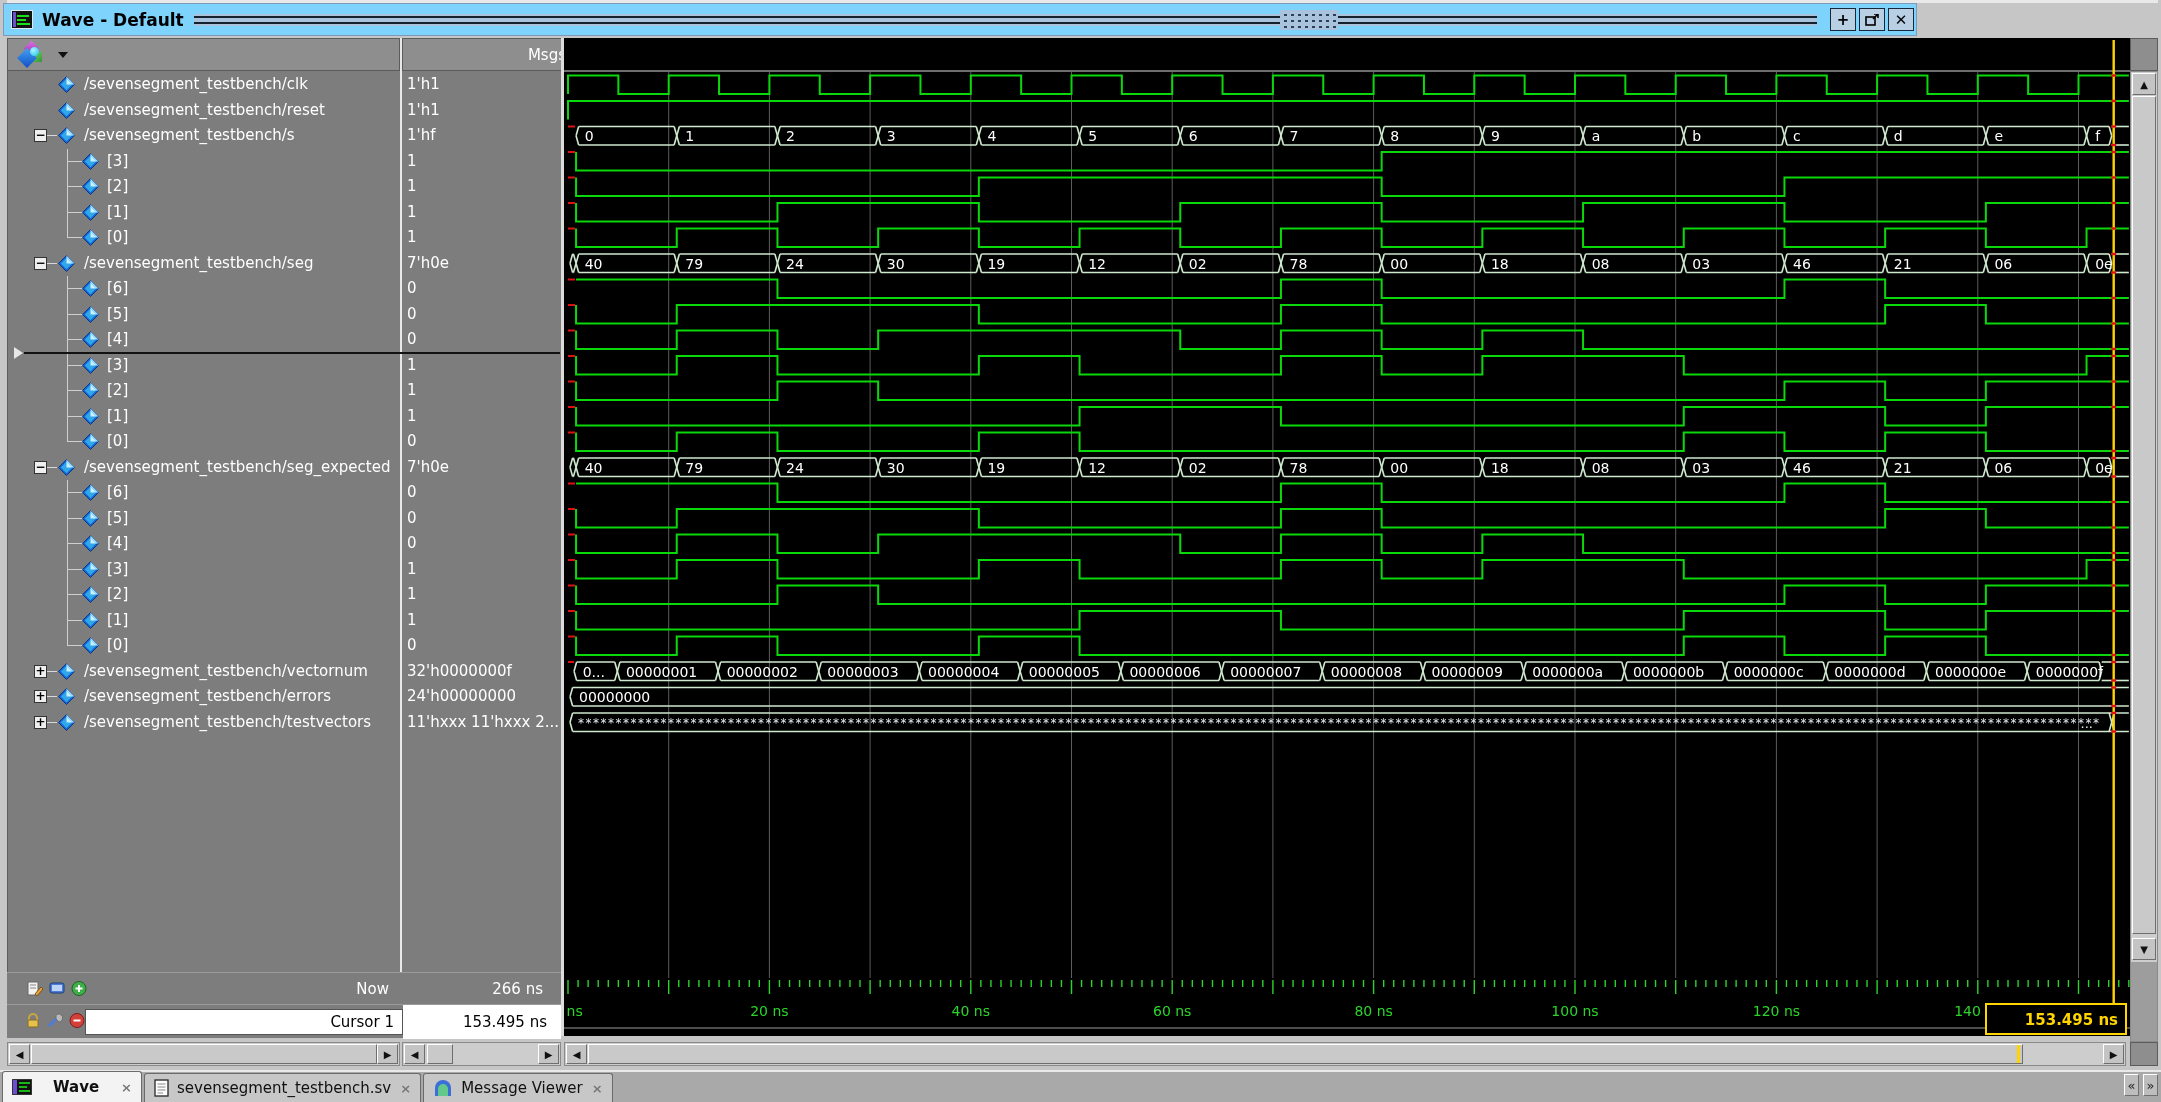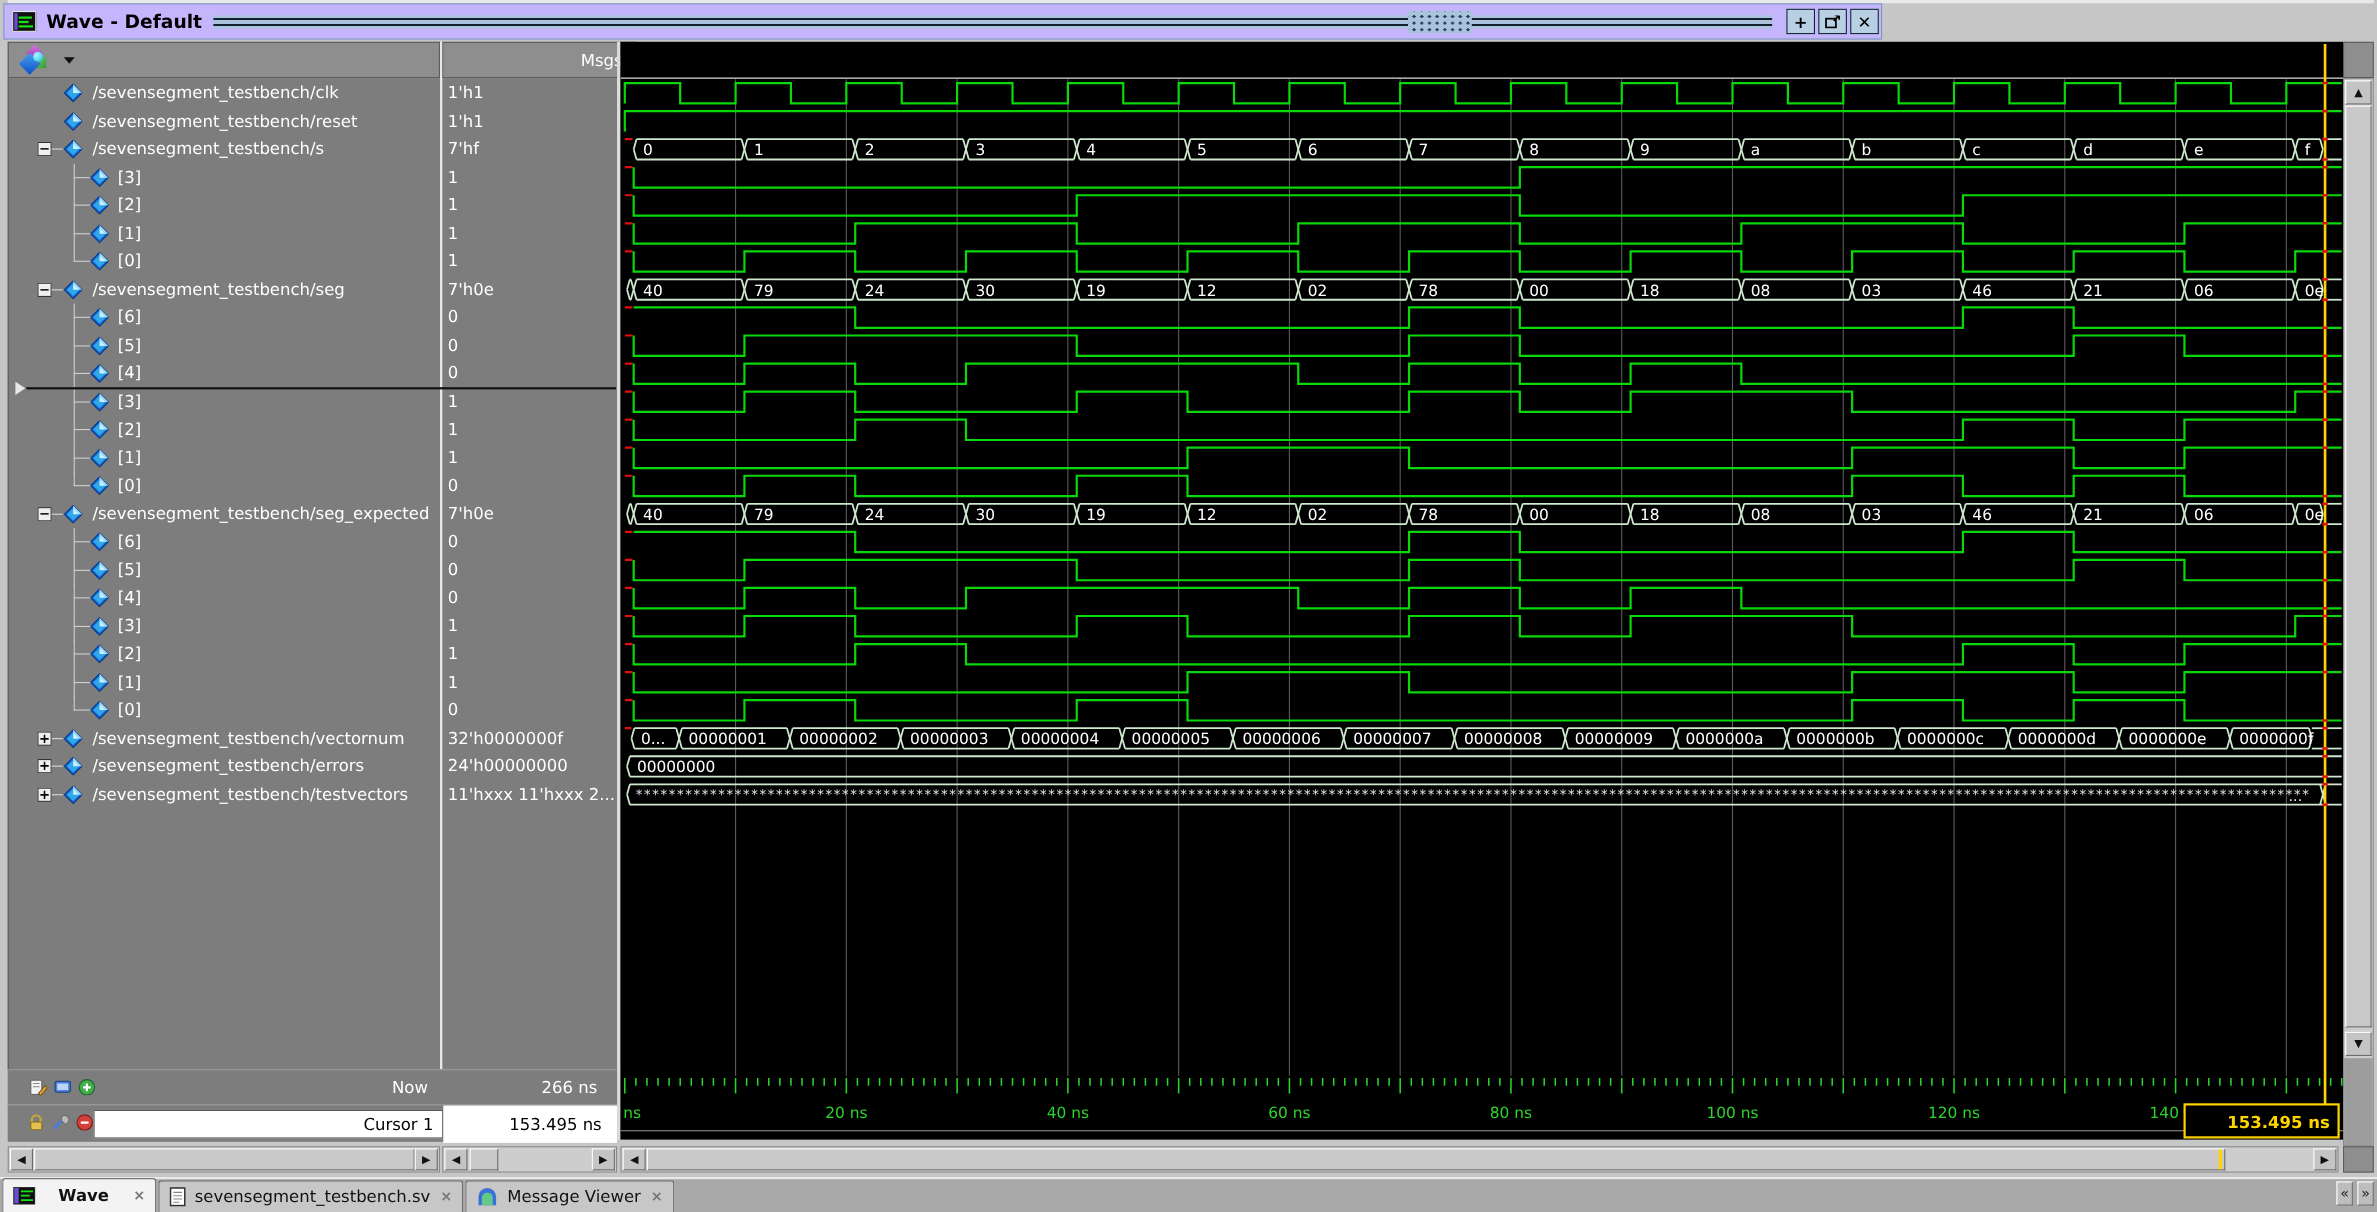--- a/index.html
+++ b/index.html
@@ -1,21 +1,21 @@
 <!DOCTYPE html>
 <html><head>
 <meta charset="utf-8">
 <style>
   * { box-sizing: border-box; margin: 0; padding: 0; }
   html,body { width:2161px; height:1102px; }
   body { position:relative; background:#c6c6c6; font-family:"DejaVu Sans", sans-serif; overflow:hidden; }
   .abs { position:absolute; }
 
   
-  .titlebar { left:3px; top:3px; width:1708px; height:33px; background:#c4b5fd; border:1px solid #7d9bb8; display:flex; align-items:center; }
+  .titlebar { left:3px; top:3px; width:1914px; height:33px; background:#7dd3fc; border:1px solid #7d9bb8; display:flex; align-items:center; }
   .title-icon { width:22px; height:19px; margin-left:7px; background:#111; border:1px solid #dfe7f0; position:relative; flex:none; }
   .title-icon i { position:absolute; left:5px; height:2px; background:#19e019; }
   .title-icon .b { position:absolute; left:1px; top:1px; bottom:1px; width:3px; background:#6a4fd0; }
   .titlebar .title-text { color:#000; font-size:17px; font-weight:600; margin-left:9px; white-space:nowrap; }
   .stripes { flex:1; height:12px; margin:0 10px; background:linear-gradient(#a9c3dc 0 2px,#15202e 2px 4px,#a9c3dc 4px 8px,#15202e 8px 10px,#a9c3dc 10px); position:relative; }
   .grip { position:absolute; left:1086px; top:-4px; width:58px; height:20px; background:#a9c3dc; background-image:radial-gradient(#2c3d57 1.4px, transparent 1.6px); background-size:7px 6px; background-position:2px 2px; }
   .winbtn { width:26px; height:23px; margin-left:3px; background:#b9cfe4; border:1px solid #16283a; color:#000; font-size:15px; font-weight:bold; display:flex; align-items:center; justify-content:center; flex:none; }
   .winbtn svg { display:block; }
 
   
@@ -409,21 +409,21 @@
     </div>
   </div>
 <div class="abs values-pane" id="valuesPane">
     <div class="sig-row" style="top: 1px;">
       <span class="val-lbl">1'h1</span>
     </div>
     <div class="sig-row" style="top: 26.5px;">
       <span class="val-lbl">1'h1</span>
     </div>
     <div class="sig-row" style="top: 52px;">
-      <span class="val-lbl">7'hf</span>
+      <span class="val-lbl">1'hf</span>
     </div>
     <div class="sig-row" style="top: 77.5px;">
       <span class="val-lbl">1</span>
     </div>
     <div class="sig-row" style="top: 103px;">
       <span class="val-lbl">1</span>
     </div>
     <div class="sig-row" style="top: 128.5px;">
       <span class="val-lbl">1</span>
     </div>

